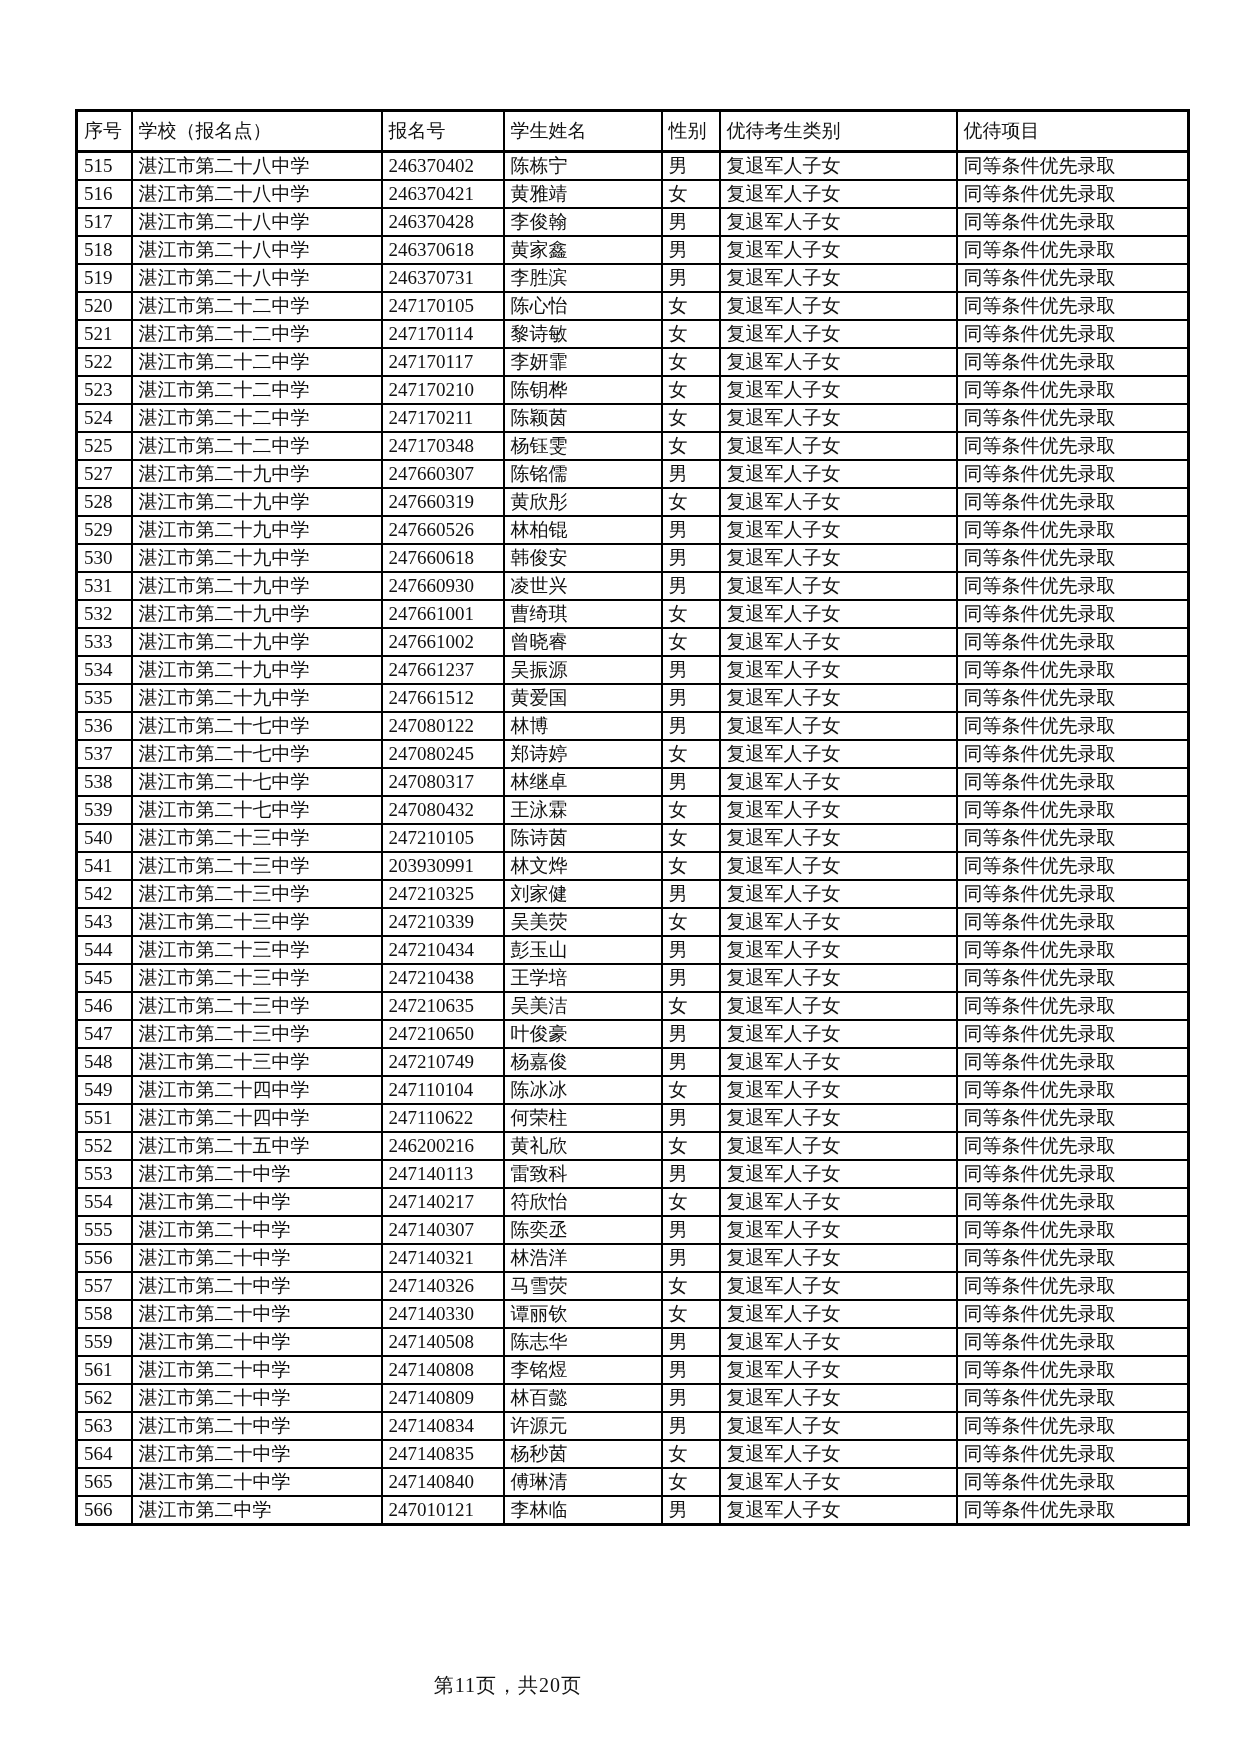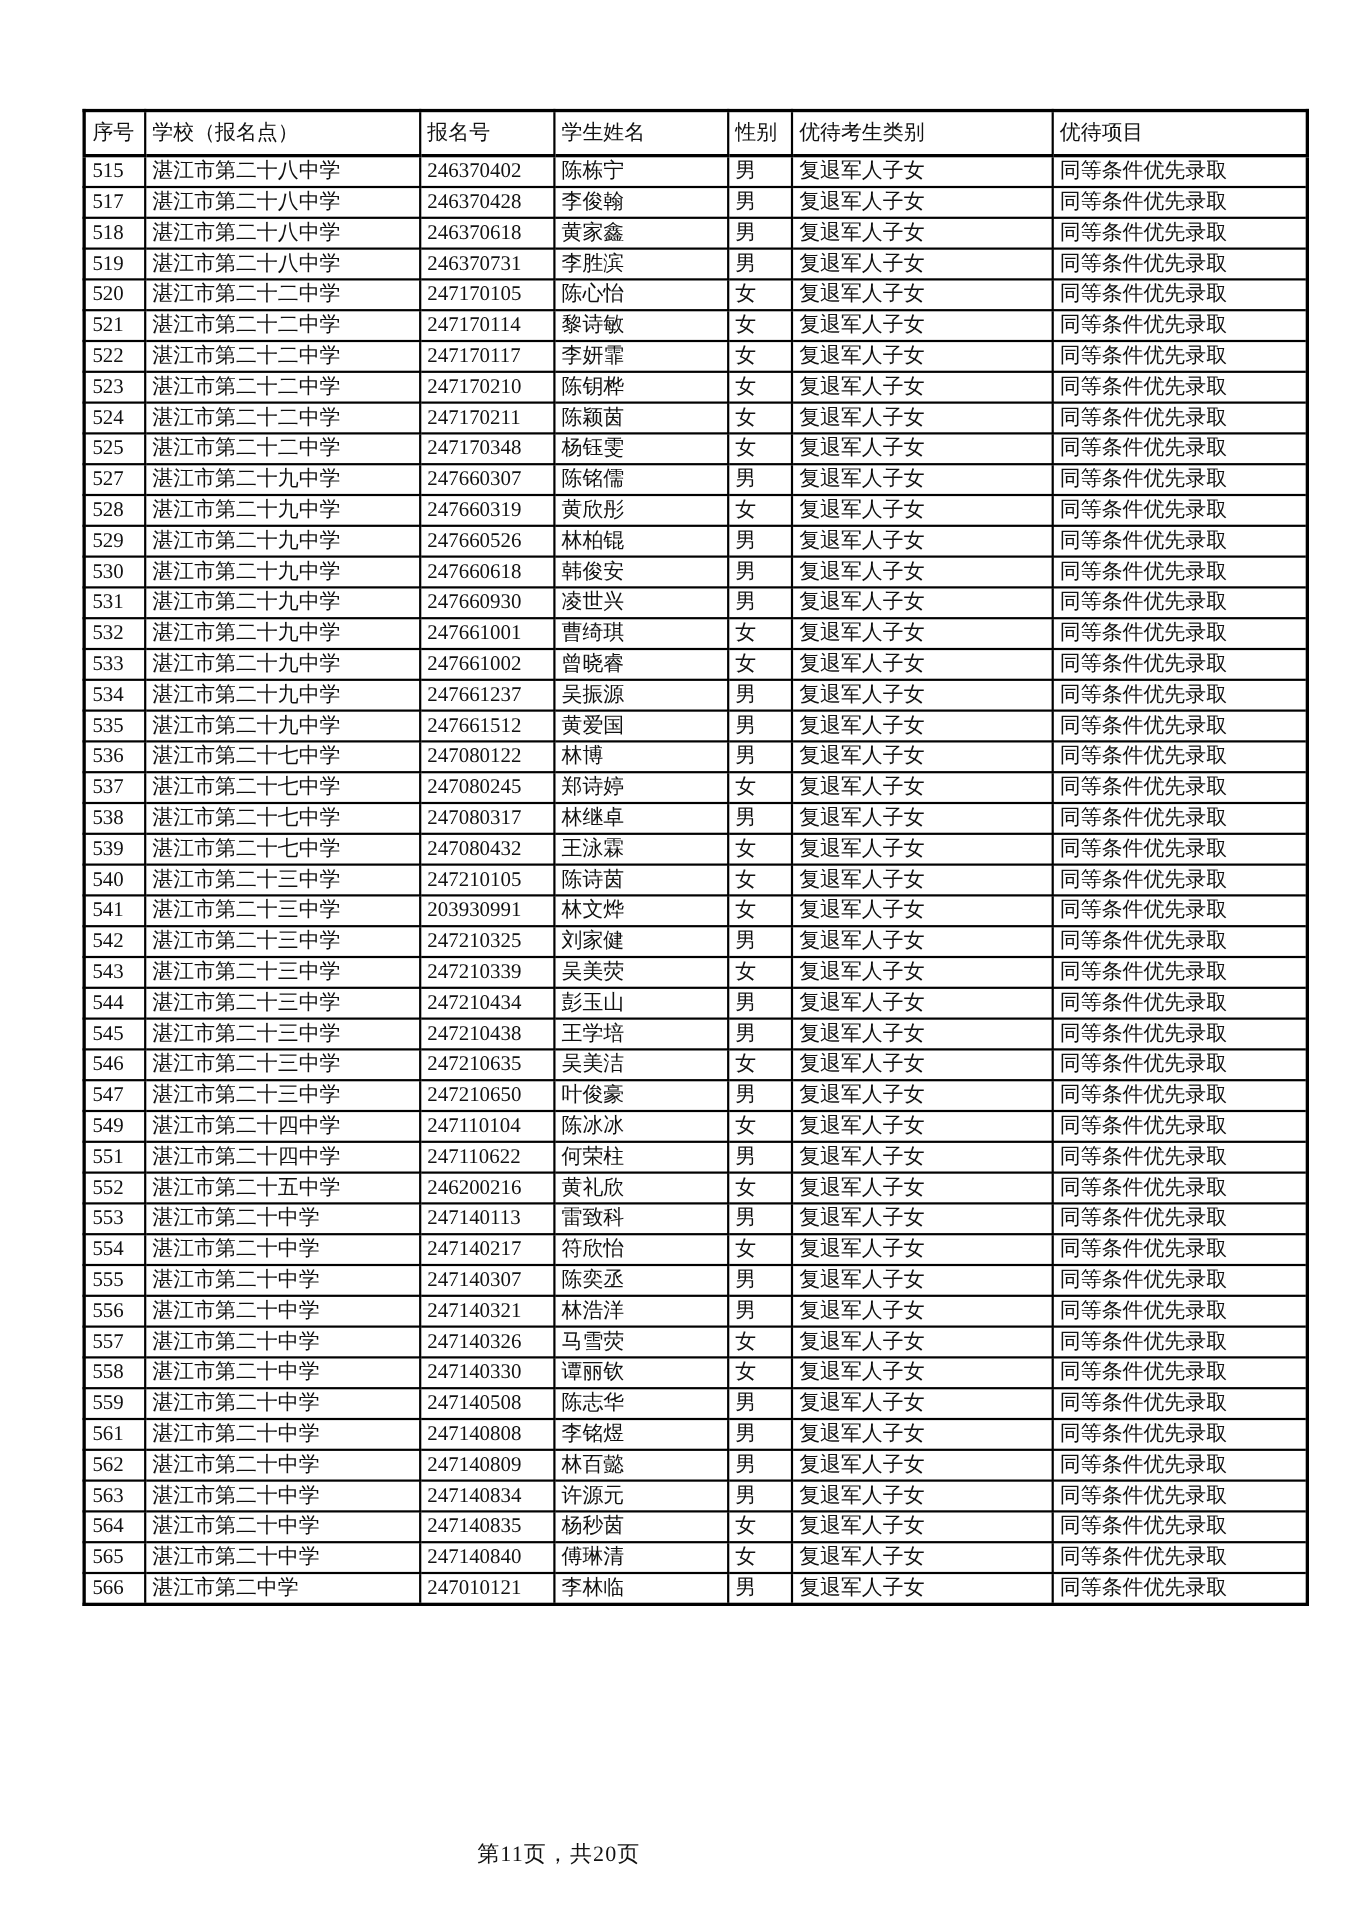--- a/index.html
+++ b/index.html
@@ -16,21 +16,21 @@
   }
   .sheet {
     position: absolute;
     left: 0; top: 0;
     width: 1240px; height: 1753px;
     background: #ffffff;
   }
   table.roster {
     position: absolute;
     left: 75px;
-    top: 99px;
+    top: 109px;
     border-collapse: collapse;
     table-layout: fixed;
     width: 1112px;
     border: 3px solid #000000;
   }
   table.roster th, table.roster td {
     border: 2px solid #000000;
     padding: 0 4px 0 6px;
     font-size: 19px;
     font-weight: normal;
@@ -89,20 +89,29 @@
         <tr>
           <td>515</td>
           <td>湛江市第二十八中学</td>
           <td>246370402</td>
           <td>陈栋宁</td>
           <td>男</td>
           <td>复退军人子女</td>
           <td>同等条件优先录取</td>
         </tr>
         <tr>
+          <td>516</td>
+          <td>湛江市第二十八中学</td>
+          <td>246370421</td>
+          <td>黄雅靖</td>
+          <td>女</td>
+          <td>复退军人子女</td>
+          <td>同等条件优先录取</td>
+        </tr>
+        <tr>
           <td>517</td>
           <td>湛江市第二十八中学</td>
           <td>246370428</td>
           <td>李俊翰</td>
           <td>男</td>
           <td>复退军人子女</td>
           <td>同等条件优先录取</td>
         </tr>
         <tr>
           <td>518</td>
@@ -354,20 +363,29 @@
           <td>吴美洁</td>
           <td>女</td>
           <td>复退军人子女</td>
           <td>同等条件优先录取</td>
         </tr>
         <tr>
           <td>547</td>
           <td>湛江市第二十三中学</td>
           <td>247210650</td>
           <td>叶俊豪</td>
+          <td>男</td>
+          <td>复退军人子女</td>
+          <td>同等条件优先录取</td>
+        </tr>
+        <tr>
+          <td>548</td>
+          <td>湛江市第二十三中学</td>
+          <td>247210749</td>
+          <td>杨嘉俊</td>
           <td>男</td>
           <td>复退军人子女</td>
           <td>同等条件优先录取</td>
         </tr>
         <tr>
           <td>549</td>
           <td>湛江市第二十四中学</td>
           <td>247110104</td>
           <td>陈冰冰</td>
           <td>女</td>

